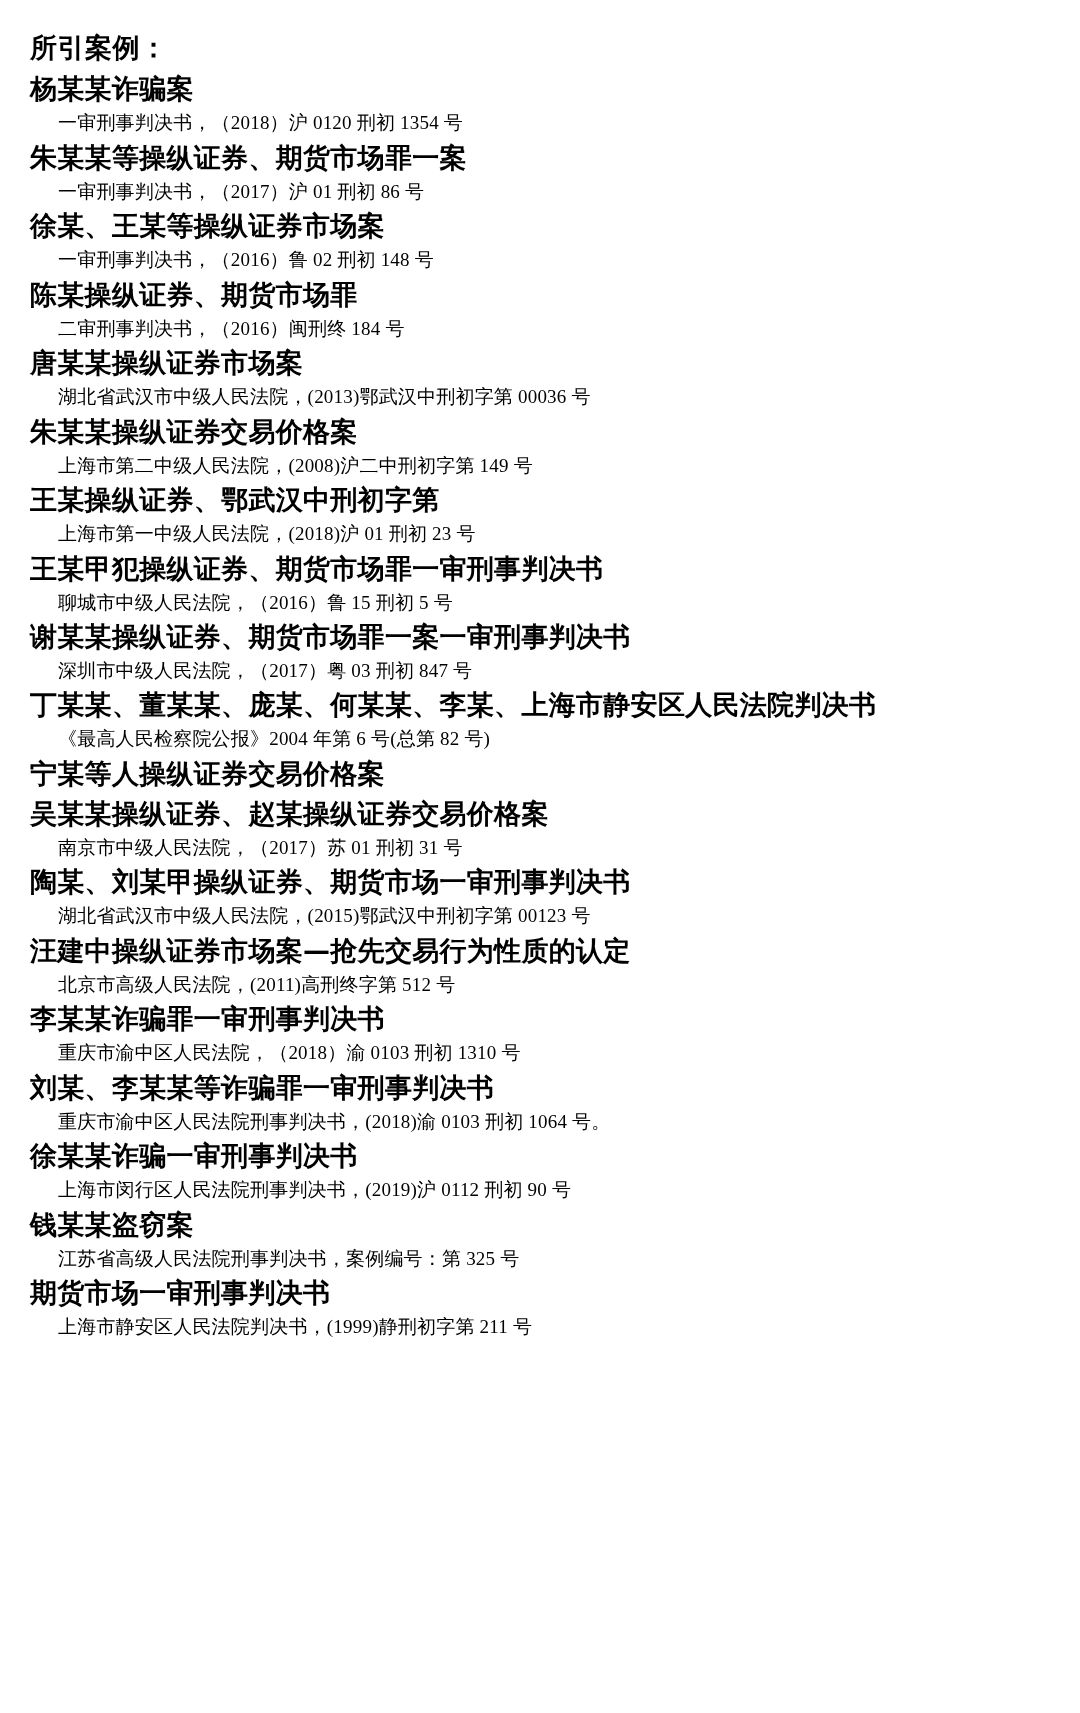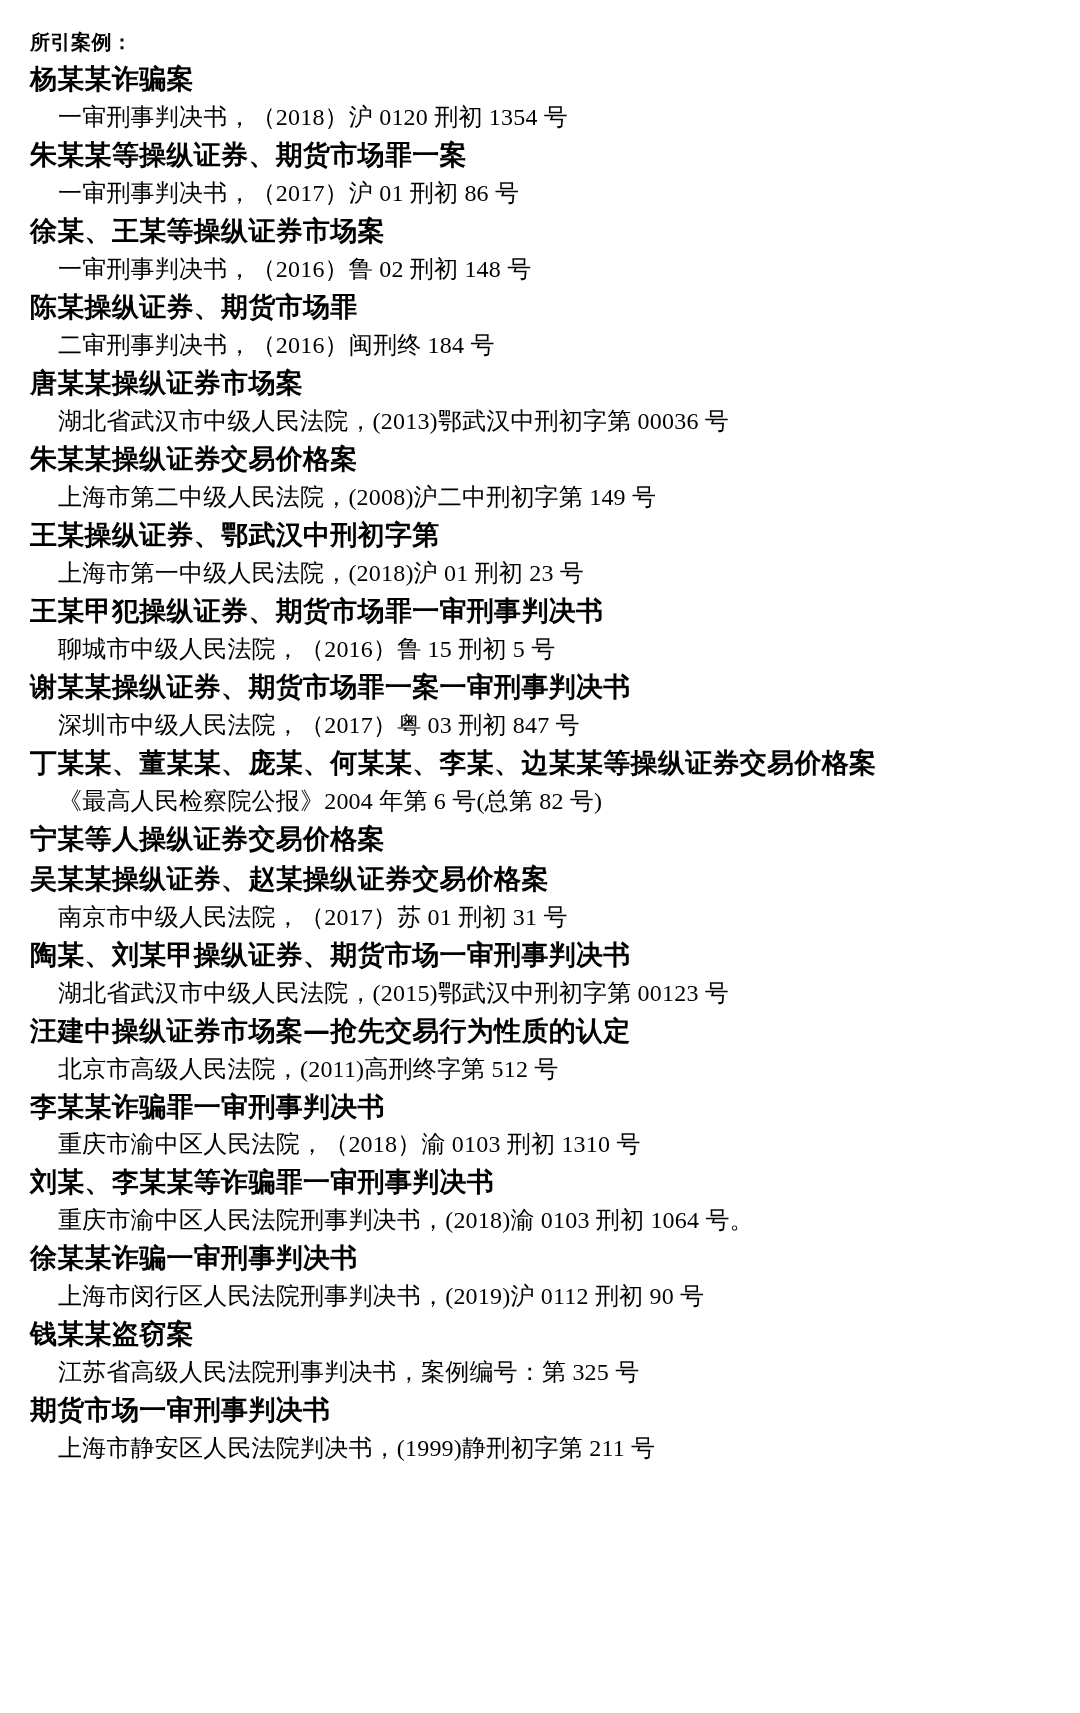--- a/index.html
+++ b/index.html
@@ -16,21 +16,21 @@
   .page {
     width: 1080px;
     min-height: 1713px;
     box-sizing: border-box;
     padding: 28px 36px 10px 30px;
     background: #ffffff;
   }
   .doc-title {
     font-family: "DejaVu Sans", "Liberation Sans", sans-serif;
     font-weight: bold;
-    font-size: 20px;
+    font-size: 27px;
     line-height: 1.46;
     letter-spacing: 0.5px;
     margin: 0 0 2px 0;
   }
   .case-list {
     list-style: none;
     margin: 0;
     padding: 0;
   }
   .case-item {
@@ -41,21 +41,21 @@
     font-family: "DejaVu Sans", "Liberation Sans", sans-serif;
     font-weight: bold;
     font-size: 27px;
     line-height: 1.48;
     letter-spacing: 0.3px;
     white-space: nowrap;
   }
   .case-ref {
     font-family: "Liberation Serif", "DejaVu Serif", serif;
     font-weight: normal;
-    font-size: 24px;
+    font-size: 19px;
     line-height: 1.5;
     letter-spacing: 0.2px;
     padding-left: 28px;
     white-space: nowrap;
   }
   .case-item.no-ref .case-name {
     margin-bottom: 0;
   }
 </style>
 </head>
@@ -94,21 +94,21 @@
       </li>
       <li class="case-item">
         <div class="case-name">王某甲犯操纵证券、期货市场罪一审刑事判决书</div>
         <div class="case-ref">聊城市中级人民法院，（2016）鲁 15 刑初 5 号</div>
       </li>
       <li class="case-item">
         <div class="case-name">谢某某操纵证券、期货市场罪一案一审刑事判决书</div>
         <div class="case-ref">深圳市中级人民法院，（2017）粤 03 刑初 847 号</div>
       </li>
       <li class="case-item">
-        <div class="case-name">丁某某、董某某、庞某、何某某、李某、边某某等操纵证券交易价格案</div>
+        <div class="case-name">丁某某、董某某、庞某、何某某、李某、上海市静安区人民法院判决书</div>
         <div class="case-ref">《最高人民检察院公报》2004 年第 6 号(总第 82 号)</div>
       </li>
       <li class="case-item no-ref">
         <div class="case-name">宁某等人操纵证券交易价格案</div>
       </li>
       <li class="case-item">
         <div class="case-name">吴某某操纵证券、赵某操纵证券交易价格案</div>
         <div class="case-ref">南京市中级人民法院，（2017）苏 01 刑初 31 号</div>
       </li>
       <li class="case-item">

